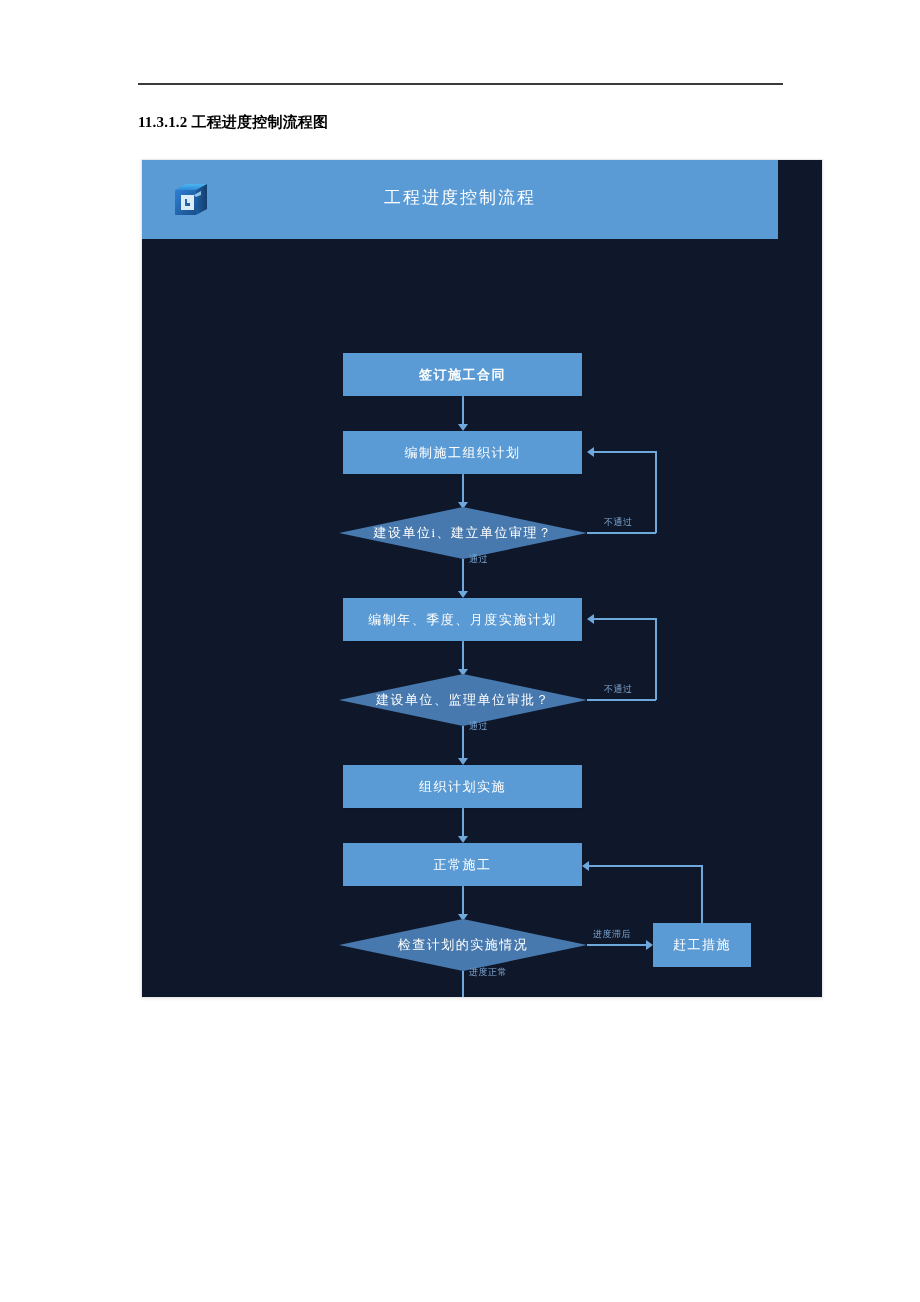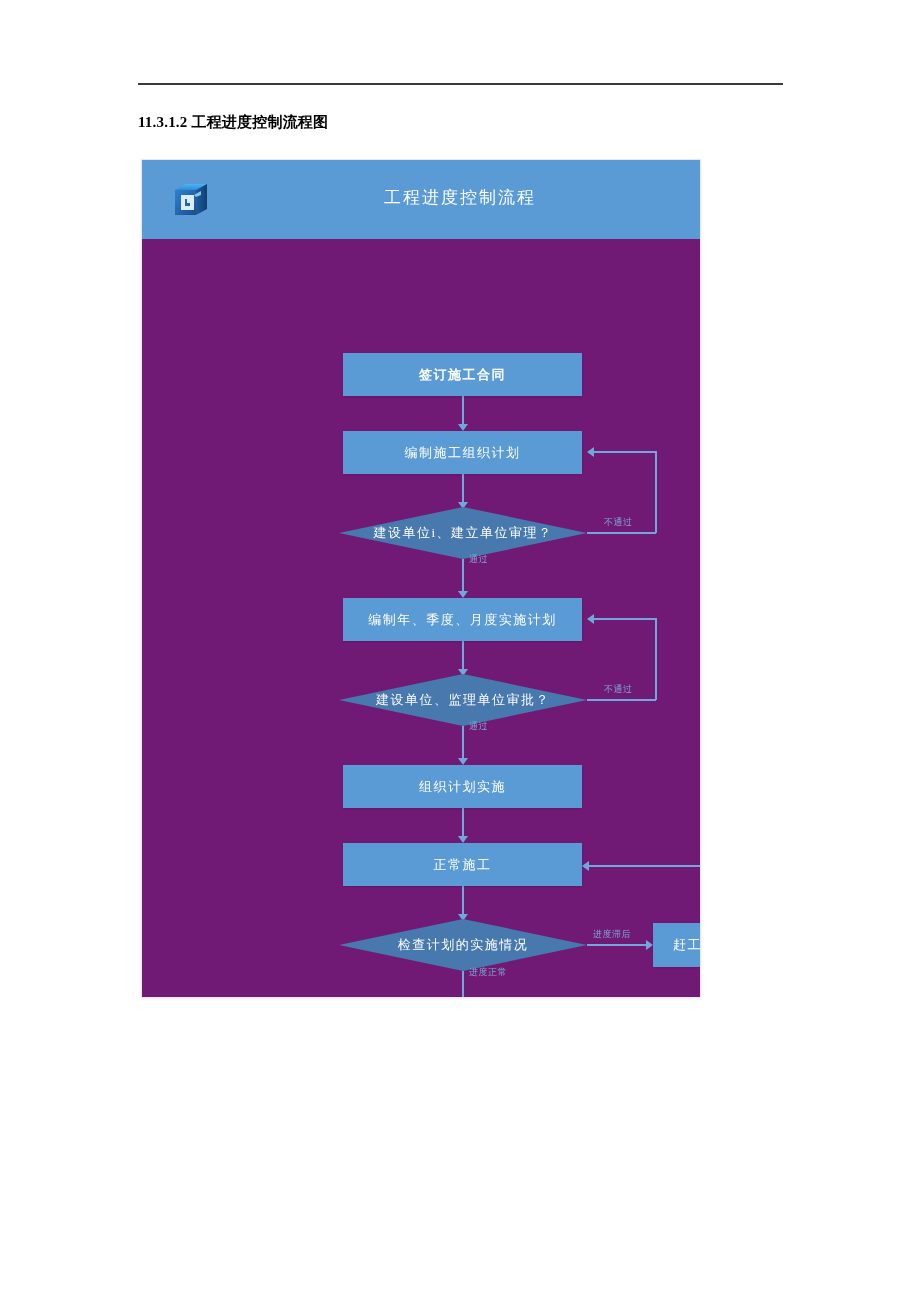--- a/index.html
+++ b/index.html
@@ -38,22 +38,22 @@
     font-weight: bold;
     color: #000000;
     letter-spacing: 0.2px;
     white-space: nowrap;
   }
 
   
   .chart-frame {
     position: absolute;
     left: 141px; top: 159px;
-    width: 560px; height: 839px;
-    background: #701a75;
+    width: 682px; height: 839px;
+    background: #0f172a;
     border: 1px solid #e8e8e8;
     box-sizing: border-box;
     box-shadow: 0 1px 3px rgba(0,0,0,0.08);
     overflow: hidden;
   }
 
   .chart-header {
     position: absolute;
     left: 0; top: 0;
     width: 636px; height: 79px;

